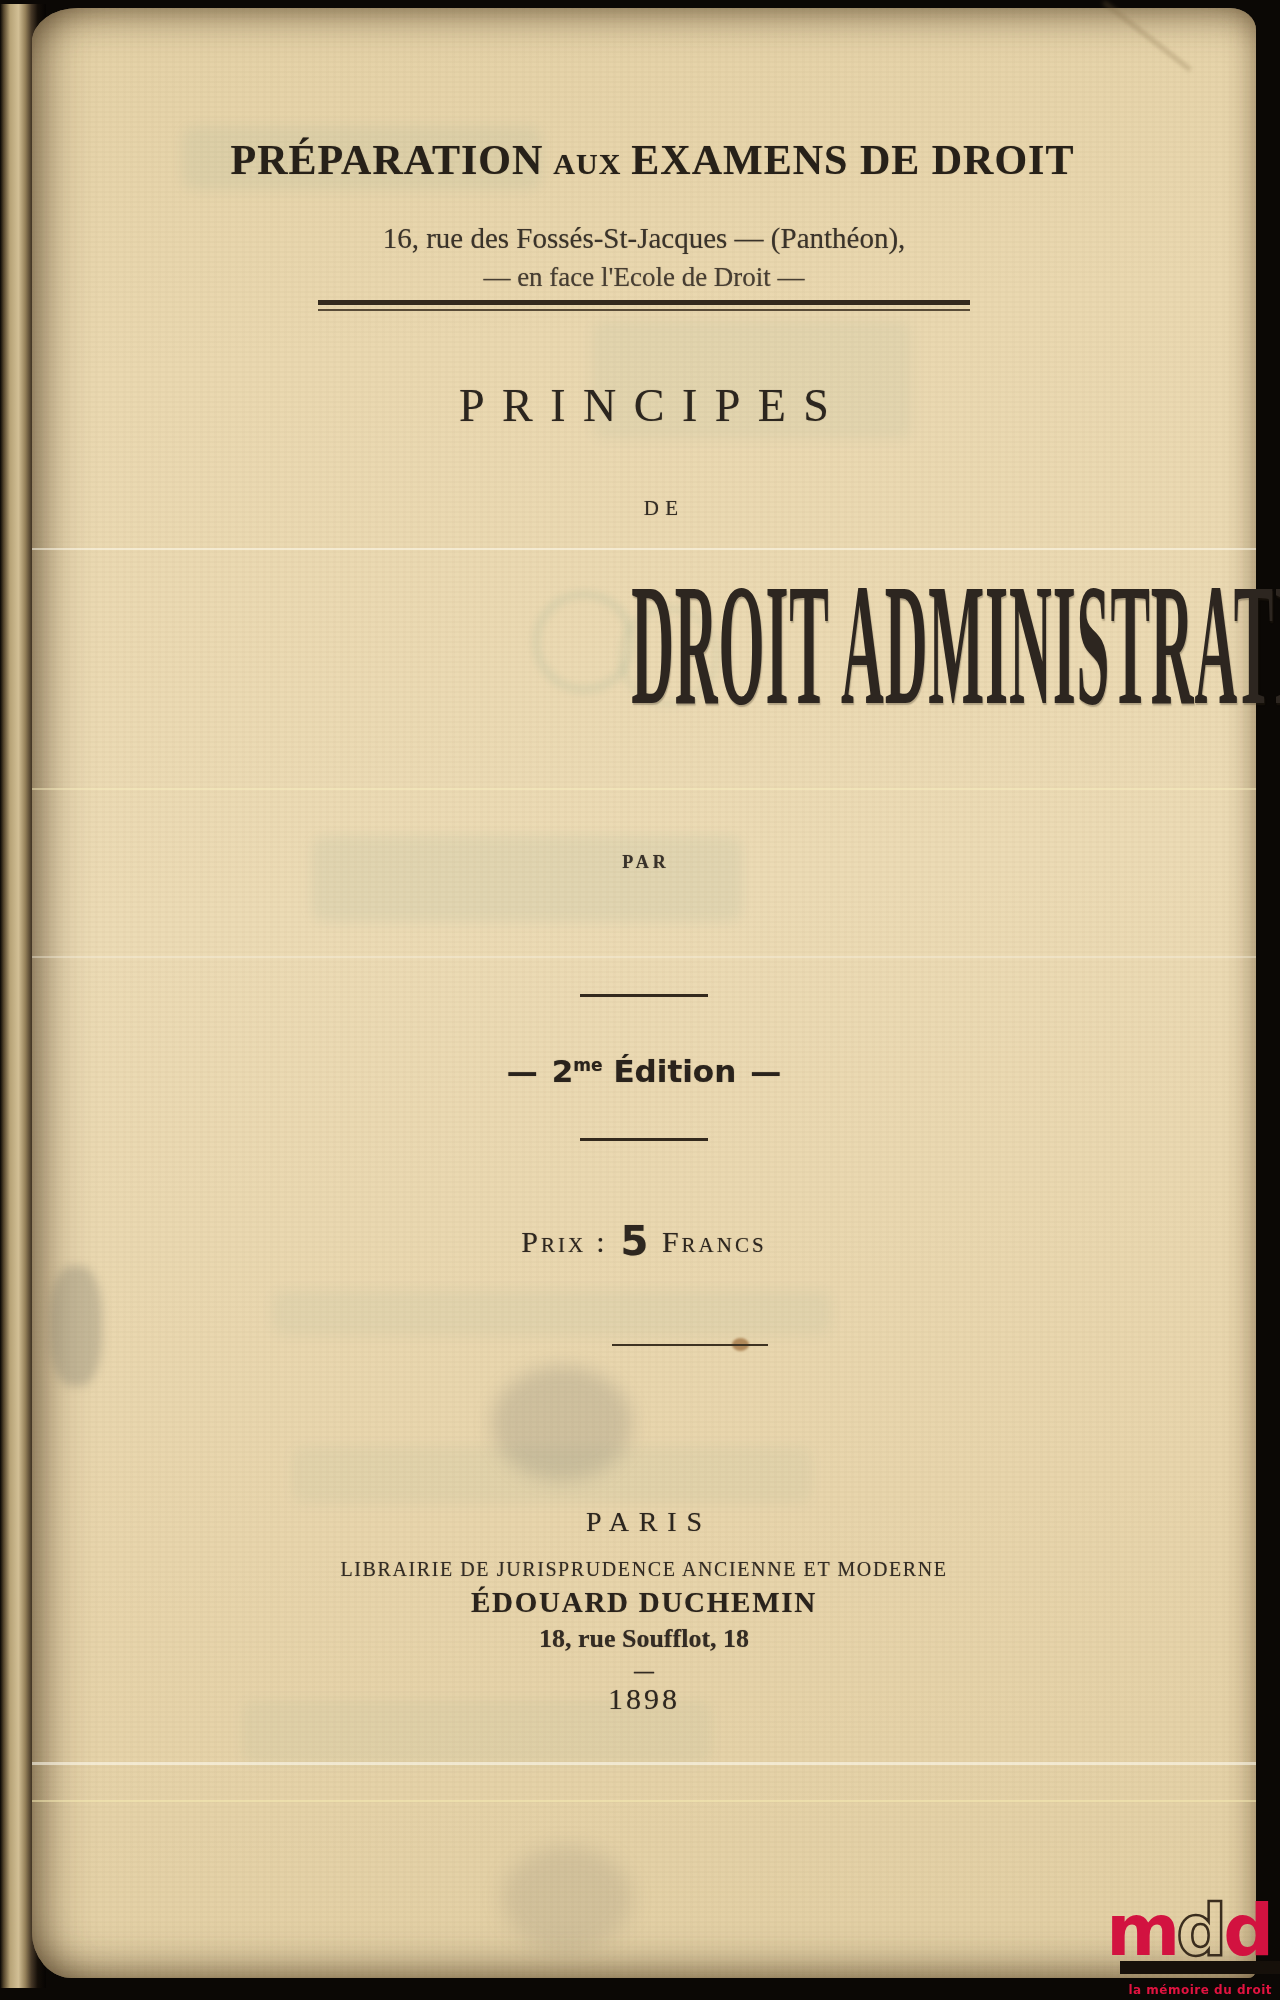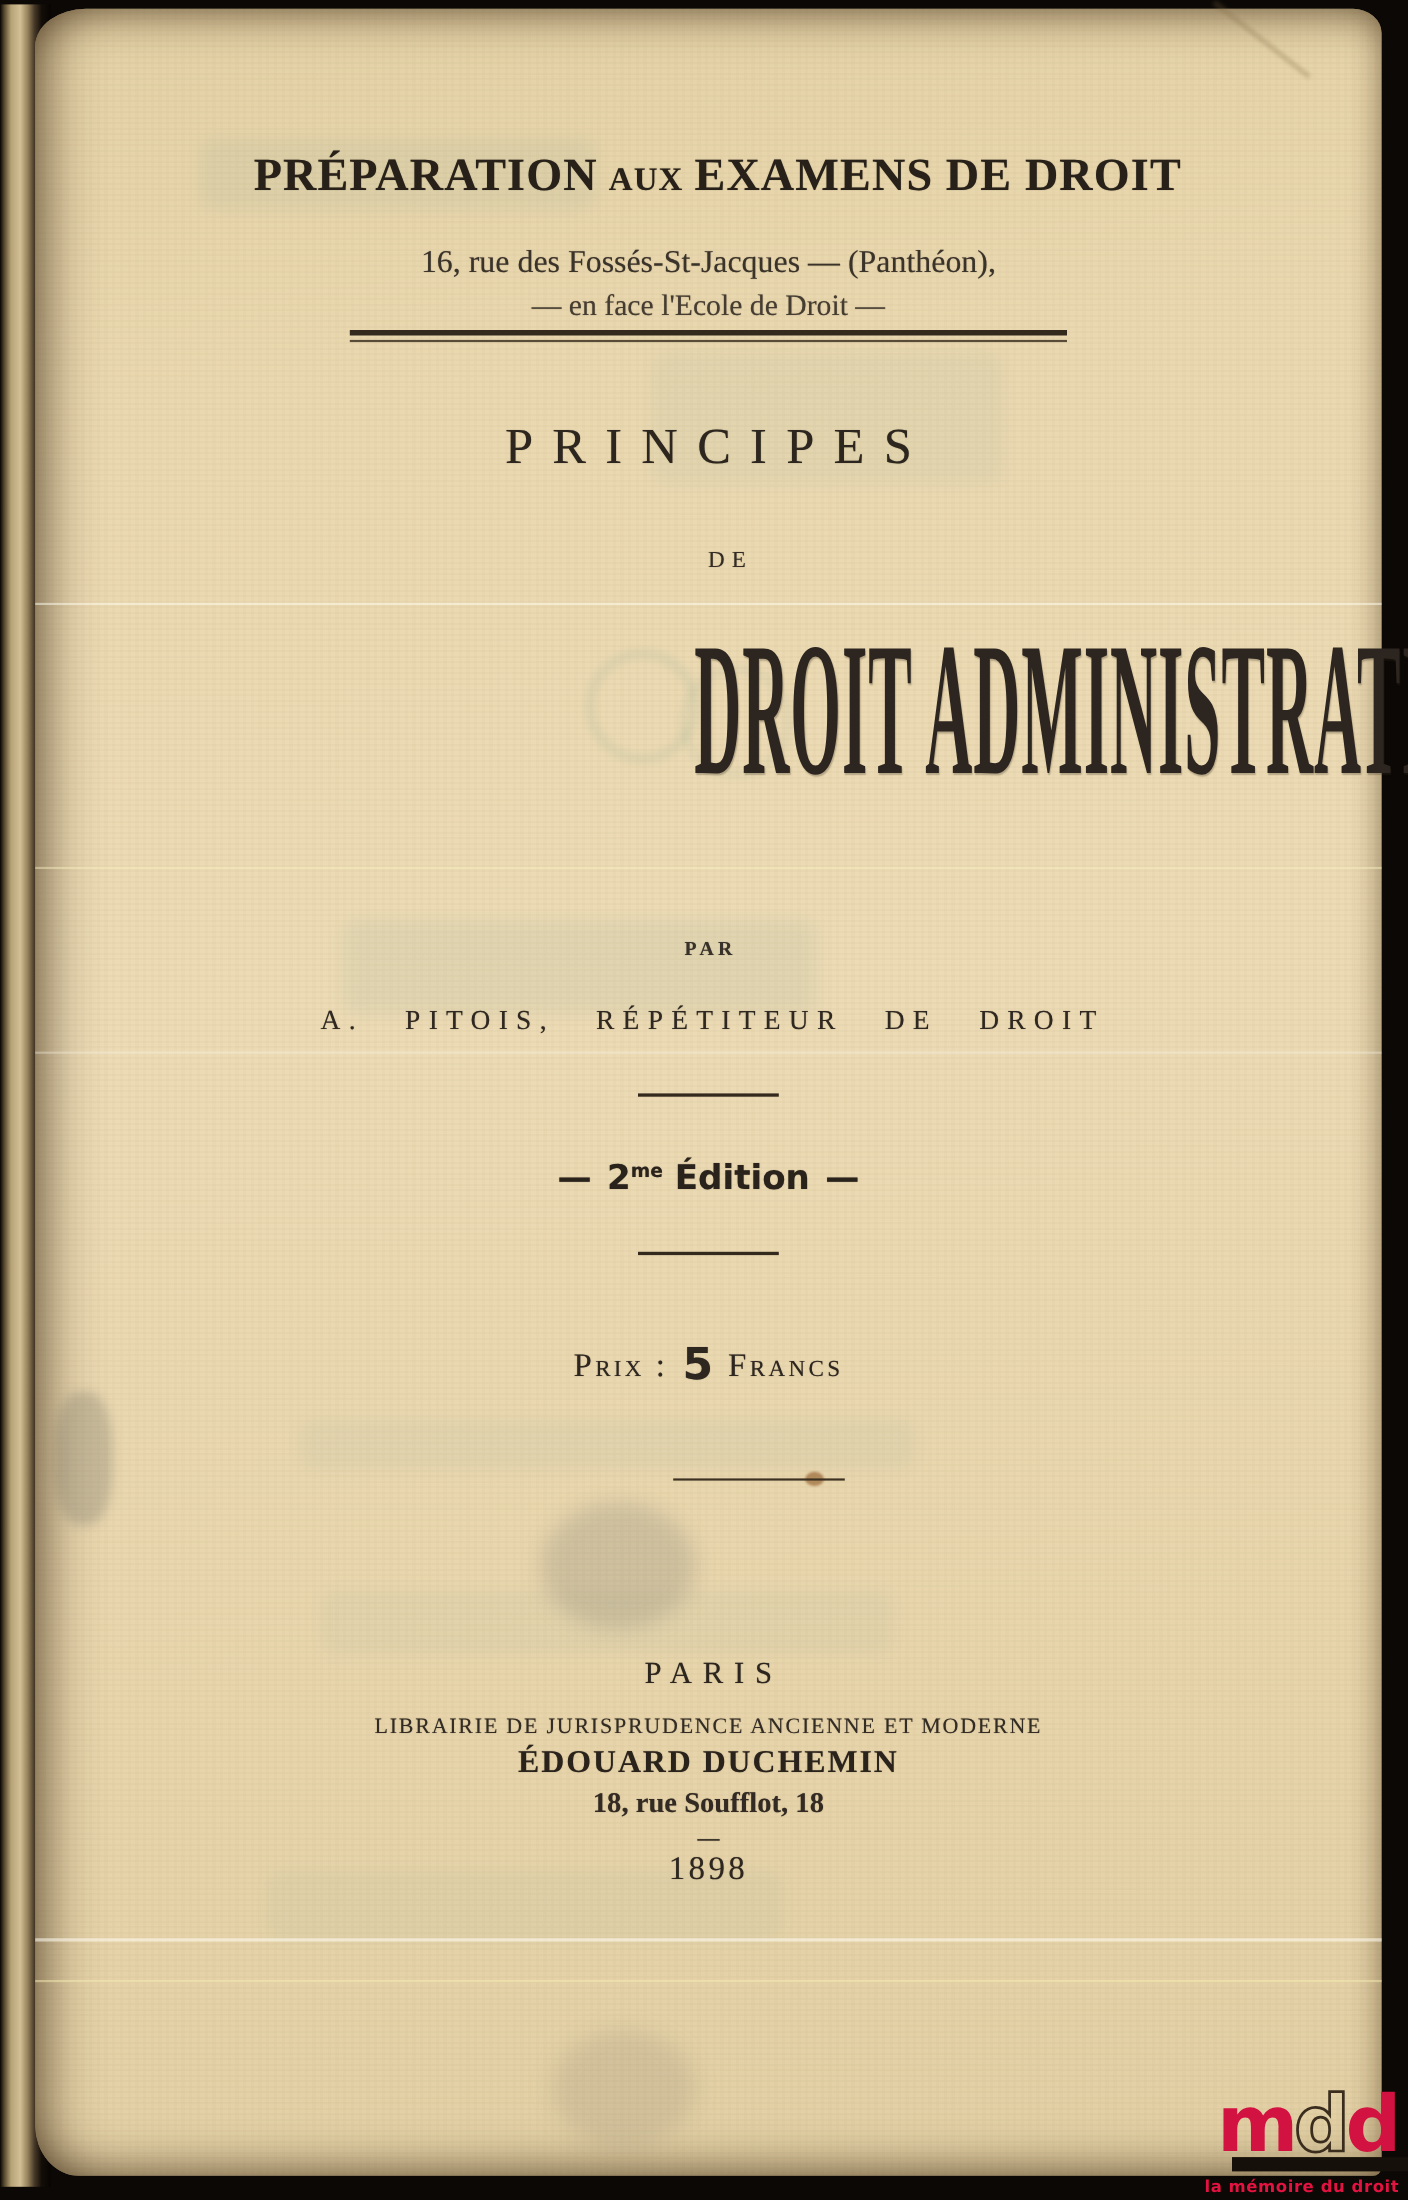--- a/index.html
+++ b/index.html
@@ -93,21 +93,21 @@
   .sl4{top:1754px;background:rgba(255,253,244,.55);height:3px;}
   .sl5{top:1792px;background:rgba(247,238,180,.5);}
 
   
   .mdd{position:absolute;right:0;bottom:0;width:240px;height:135px;z-index:20;
        font-family:"DejaVu Sans","Liberation Sans",sans-serif;}
   .mdd-letters{position:absolute;right:10px;bottom:34px;font-size:71px;font-weight:bold;letter-spacing:-4px;line-height:1;}
   .mdd-m,.mdd-d2{color:#d21240;}
   .mdd-d1{color:transparent;-webkit-text-stroke:2.5px #3a2d1e;}
   .mdd-bar{position:absolute;right:0;bottom:26px;width:160px;height:13px;background:#16100a;}
-  .mdd-tagline{position:absolute;right:8px;bottom:3px;font-size:15px;font-weight:bold;color:#e11340;letter-spacing:.5px;white-space:nowrap;}
+  .mdd-tagline{position:absolute;right:8px;bottom:3px;font-size:12px;font-weight:bold;color:#e11340;letter-spacing:.5px;white-space:nowrap;}
 </style>
 </head>
 <body>
 
 <div class="edge-stack"></div>
 
 <div class="page">
   <div class="grain"></div>
 
   <div class="ghost" style="left:150px;top:118px;width:360px;height:64px;"></div>
@@ -142,21 +142,20 @@
     <div class="thin"></div>
   </div>
 
   <div class="cb connector tsh">DE</div>
   <div class="cb series tsh">PRINCIPES</div>
   <div class="cb main-title">
     <span class="stretch">DROIT ADMINISTRATIF</span>
   </div>
 
   <div class="cb par tsh">PAR</div>
-  <div class="cb author tsh">A. PITOIS, RÉPÉTITEUR DE DROIT</div>
 
   <div class="rule-a"></div>
   <div class="cb edition tsh">
     <span class="dash">—</span><span>2</span><sup>me</sup> <span>Édition</span><span class="dash">—</span>
   </div>
   <div class="rule-b"></div>
 
   <div class="cb price tsh">
     <span class="sc">Prix</span><span class="sep">:</span><span class="amount">5</span> <span class="sc">Francs</span>
   </div>

